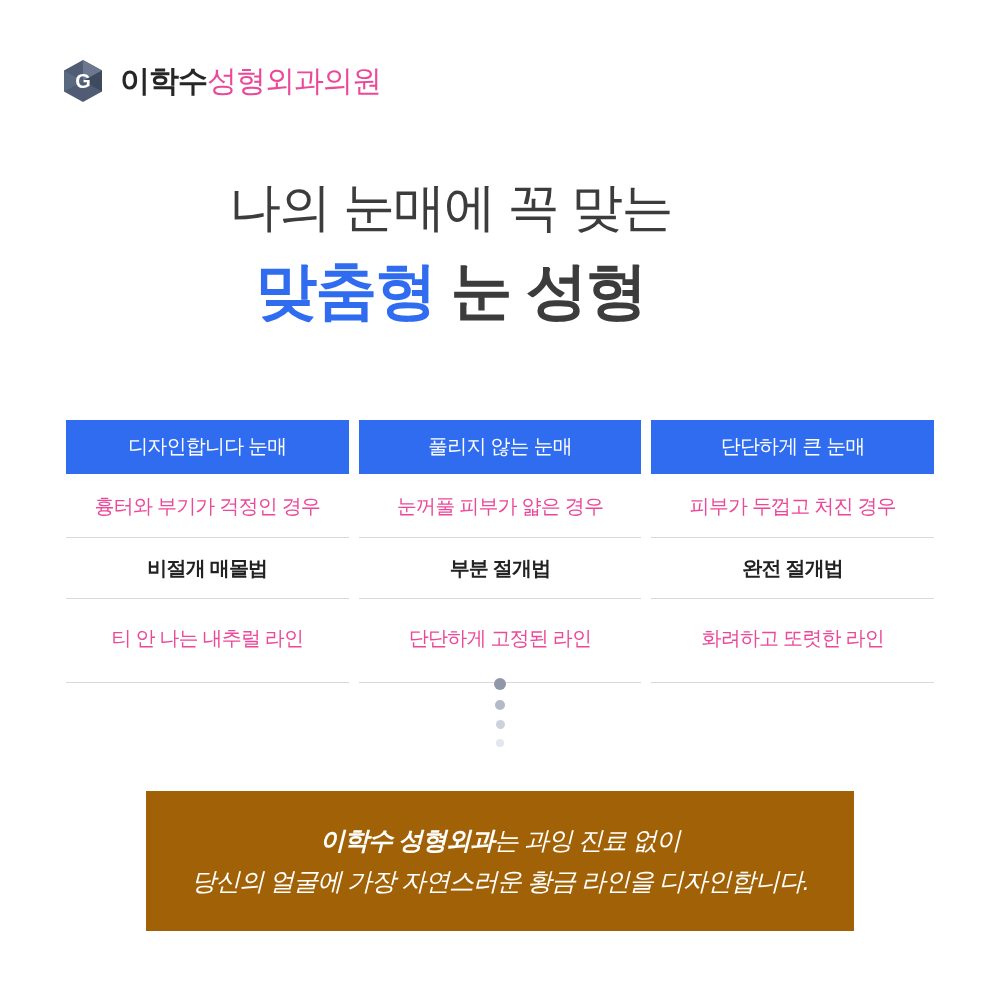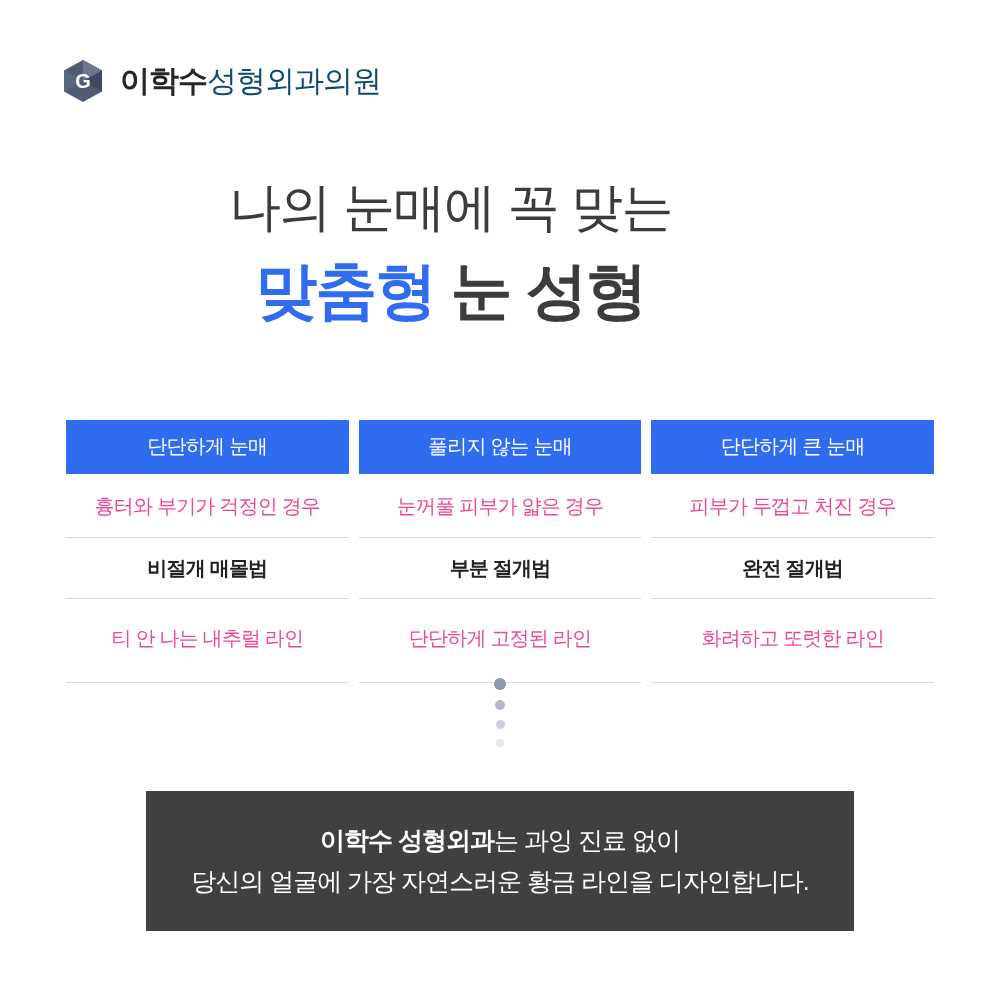--- a/index.html
+++ b/index.html
@@ -37,21 +37,21 @@
     letter-spacing: -1px;
     white-space: nowrap;
     color: #3a3a3a;
   }
   .logo-text .strong {
     font-weight: bold;
     color: #262626;
   }
   .logo-text .light {
     font-weight: normal;
-    color: #0c4a6e;
+    color: #ec4899;
   }
 
   
   .headline {
     position: absolute;
     top: 176px;
     left: 0;
     width: 901px;
     text-align: center;
   }
@@ -134,26 +134,27 @@
   .dot-3 { width: 9px;  height: 9px;  background: #ccd2dc; }
   .dot-4 { width: 8px;  height: 8px;  background: #e2e6ee; }
 
   
   .note {
     position: absolute;
     top: 791px;
     left: 146px;
     width: 708px;
     height: 140px;
-    background: #404040;
+    background: #a16207;
     display: flex;
     flex-direction: column;
     align-items: center;
     justify-content: center;
     gap: 10px;
+    font-style: italic;
   }
   .note-line {
     font-size: 25px;
     color: #ffffff;
     letter-spacing: -1px;
     text-align: center;
     line-height: 1.25;
   }
   .note-line .b { font-weight: bold; }
 </style>
@@ -179,21 +180,21 @@
 <div class="headline">
   <div class="line1">나의 눈매에 꼭 맞는</div>
   <div class="line2">
     <span class="accent">맞춤형</span><span> 눈 성형</span>
   </div>
 </div>
 
 <div class="compare">
 
   <div class="col">
-    <div class="col-head">단단하게 눈매</div>
+    <div class="col-head">디자인합니다 눈매</div>
     <div class="cell cell-case">흉터와 부기가 걱정인 경우</div>
     <div class="cell cell-method">비절개 매몰법</div>
     <div class="cell cell-result">티 안 나는 내추럴 라인</div>
   </div>
 
   <div class="col">
     <div class="col-head">풀리지 않는 눈매</div>
     <div class="cell cell-case">눈꺼풀 피부가 얇은 경우</div>
     <div class="cell cell-method">부분 절개법</div>
     <div class="cell cell-result">단단하게 고정된 라인</div>

